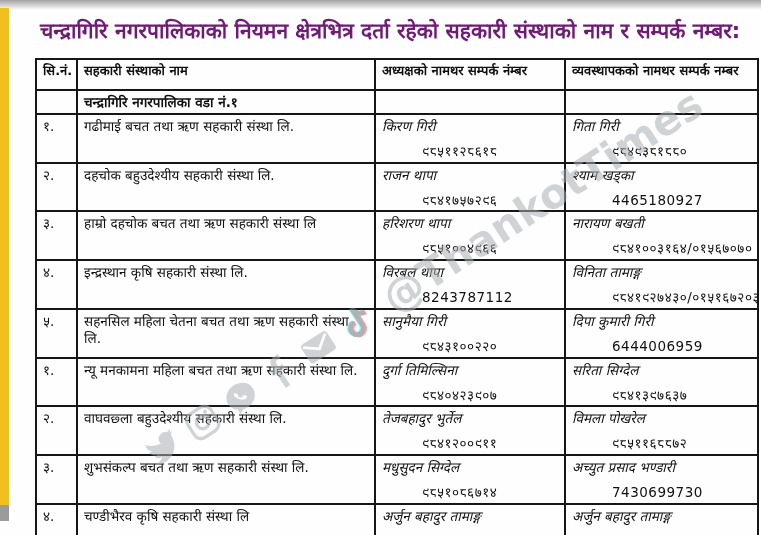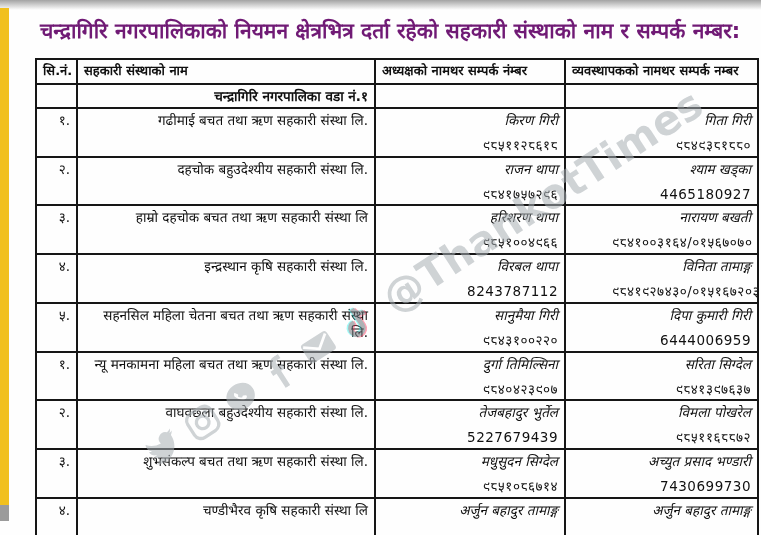--- a/index.html
+++ b/index.html
@@ -42,27 +42,26 @@
     table-layout: fixed;
   }
   table.coop th, table.coop td {
     border: 2px solid #161616;
     vertical-align: top;
     padding: 3px 6px 2px 6px;
     font-size: 13.5px;
     color: #101010;
     line-height: 1.25;
     overflow: hidden;
-    text-align: right;
   }
   table.coop th {
     text-align: left;
     font-weight: bold;
     font-size: 13px;
-    height: 25px;
+    height: 31px;
     white-space: nowrap;
   }
   tr.section-row td {
     height: 21px;
     font-weight: bold;
     font-size: 13.5px;
     white-space: nowrap;
   }
   tr.data-row td { height: 42px; }
   td.sn-cell { padding-left: 8px; }
@@ -236,21 +235,21 @@
           <td>
             <span class="person-name">सरिता सिग्देल</span>
             <span class="person-phone">९८४१३९७६३७</span>
           </td>
         </tr>
         <tr class="data-row">
           <td class="sn-cell">२.</td>
           <td>वाघवछ्ला बहुउदेश्यीय सहकारी संस्था लि.</td>
           <td>
             <span class="person-name">तेजबहादुर भुर्तेल</span>
-            <span class="person-phone">5227679439</span>
+            <span class="person-phone">९८४१२००९११</span>
           </td>
           <td>
             <span class="person-name">विमला पोखरेल</span>
             <span class="person-phone">९८५११६८८७२</span>
           </td>
         </tr>
         <tr class="data-row">
           <td class="sn-cell">३.</td>
           <td>शुभसंकल्प बचत तथा ऋण सहकारी संस्था लि.</td>
           <td>

